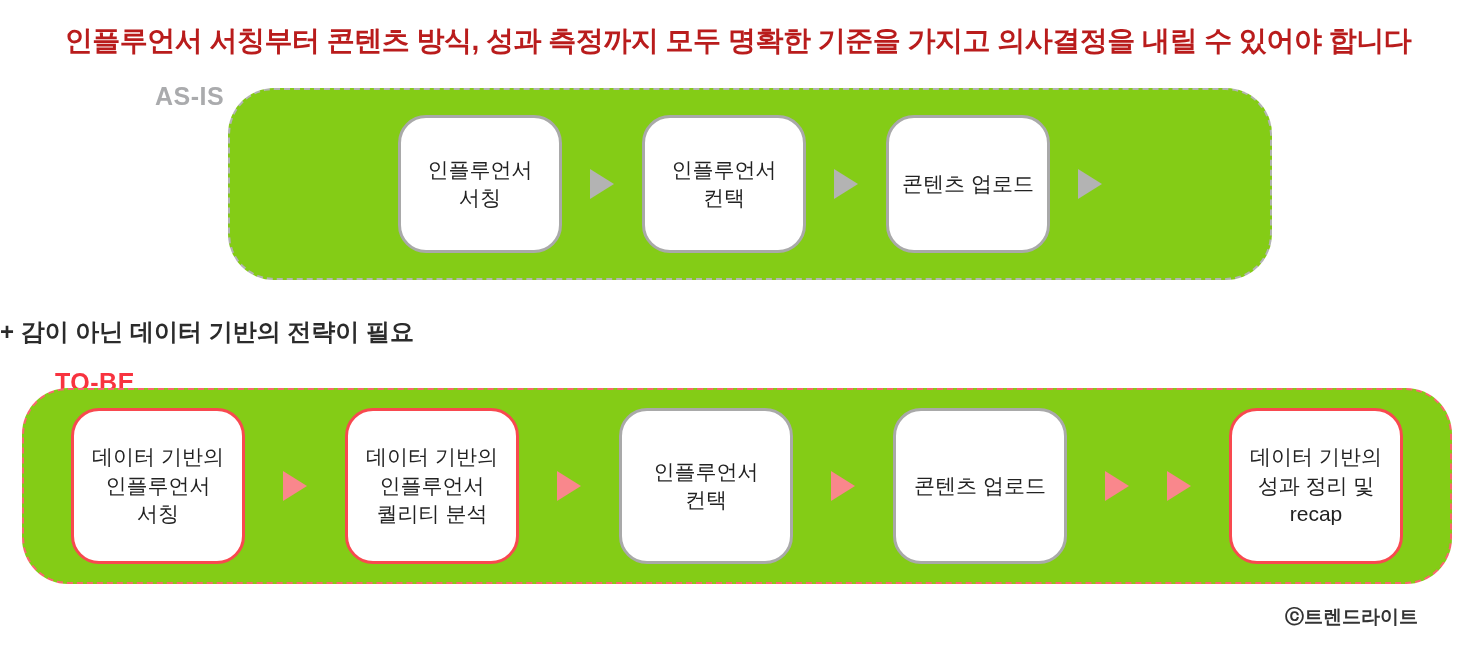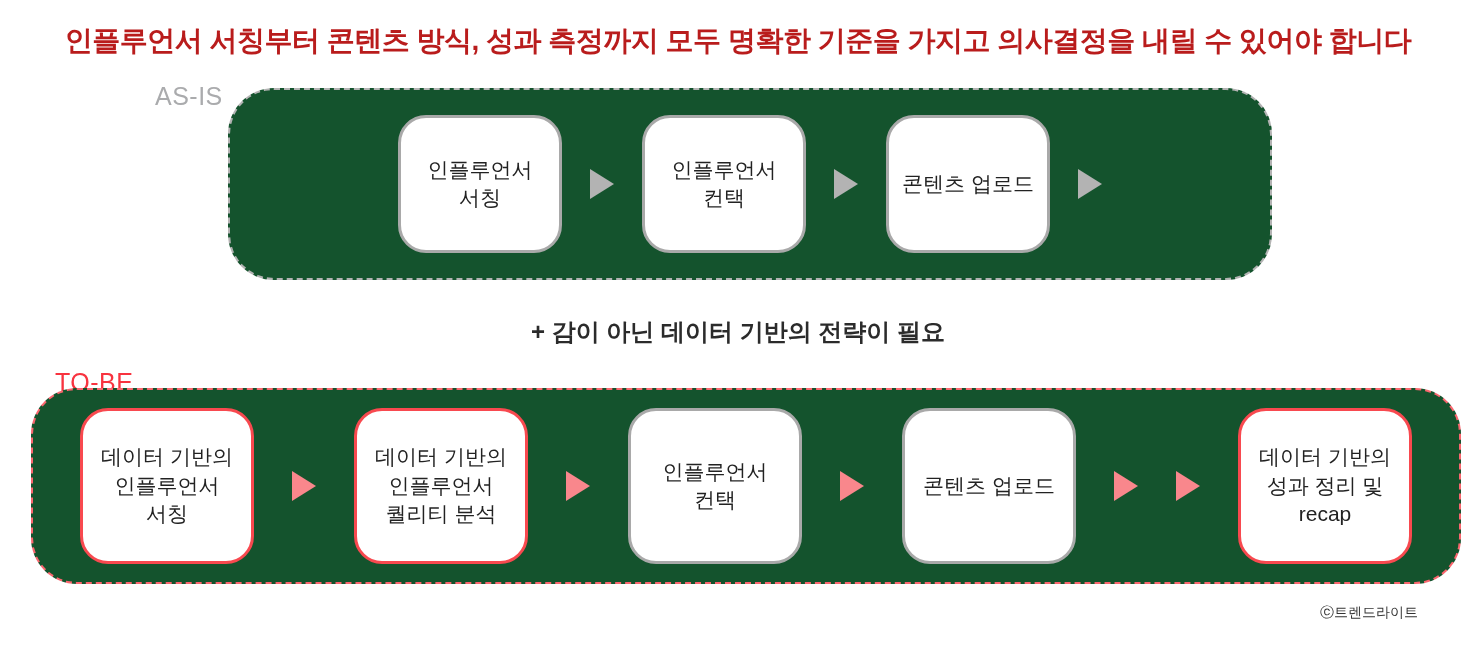--- a/index.html
+++ b/index.html
@@ -6,56 +6,56 @@
   body{
     width:1476px;height:649px;background:#ffffff;
     font-family:"Liberation Sans", sans-serif;
     position:relative;overflow:hidden;
   }
   .title{
     position:absolute;top:22px;left:0;width:100%;
     text-align:center;font-size:28px;font-weight:bold;
     color:#b91c1c;letter-spacing:-0.5px;
   }
-  .flow-label{position:absolute;font-size:25px;font-weight:normal;letter-spacing:0.5px;}
+  .flow-label{position:absolute;font-size:25px;font-weight:bold;letter-spacing:0.5px;}
   .flow-label.gray{color:#aaabad;left:155px;top:82px;}
   .flow-label.red{color:#f8333f;left:55px;top:368px;}
   .flow-container{
     position:absolute;display:flex;align-items:center;justify-content:center;
-    background:#14532d;
+    background:#84cc16;
   }
   .asis-container{
     left:228px;top:88px;width:1040px;height:188px;
     border:2px dashed #b3b3b3;border-radius:46px;gap:28px;
   }
   .tobe-container{
-    left:31px;top:388px;width:1426px;height:192px;
+    left:22px;top:388px;width:1426px;height:192px;
     border:2px dashed #f9666e;border-radius:46px;gap:38px;
   }
   .step-box{
     display:flex;align-items:center;justify-content:center;
     text-align:center;border-radius:28px;background:#ffffff;
     font-size:21px;color:#222222;white-space:pre-line;line-height:1.35;
   }
   .asis-container .step-box{width:158px;height:132px;border:3px solid #a9a9a9;}
   .tobe-container .step-box{width:168px;height:150px;border:3px solid #a9a9a9;}
   .step-box.highlight{border-color:#f8494f;}
   .arrow{
     width:0;height:0;flex:0 0 auto;
     border-top:15px solid transparent;border-bottom:15px solid transparent;
   }
   .asis-container .arrow{border-left:24px solid #b3b3b3;}
   .tobe-container .arrow{border-left:24px solid #f9878c;}
   .middle-note{
     position:absolute;top:316px;left:0;width:100%;
-    text-align:center;font-size:24px;font-weight:bold;color:#2b2b2b;
+    font-size:24px;font-weight:bold;color:#2b2b2b;
   }
   .credit{
     position:absolute;right:58px;top:604px;
-    font-size:14px;font-weight:normal;color:#333333;
+    font-size:19px;font-weight:bold;color:#333333;
   }
 </style>
 </head>
 <body>
 
 <div class="title">인플루언서 서칭부터 콘텐츠 방식, 성과 측정까지 모두 명확한 기준을 가지고 의사결정을 내릴 수 있어야 합니다</div>
 
 <div class="flow-label gray">AS-IS</div>
 <div class="flow-container asis-container">
     <div class="step-box">인플루언서

